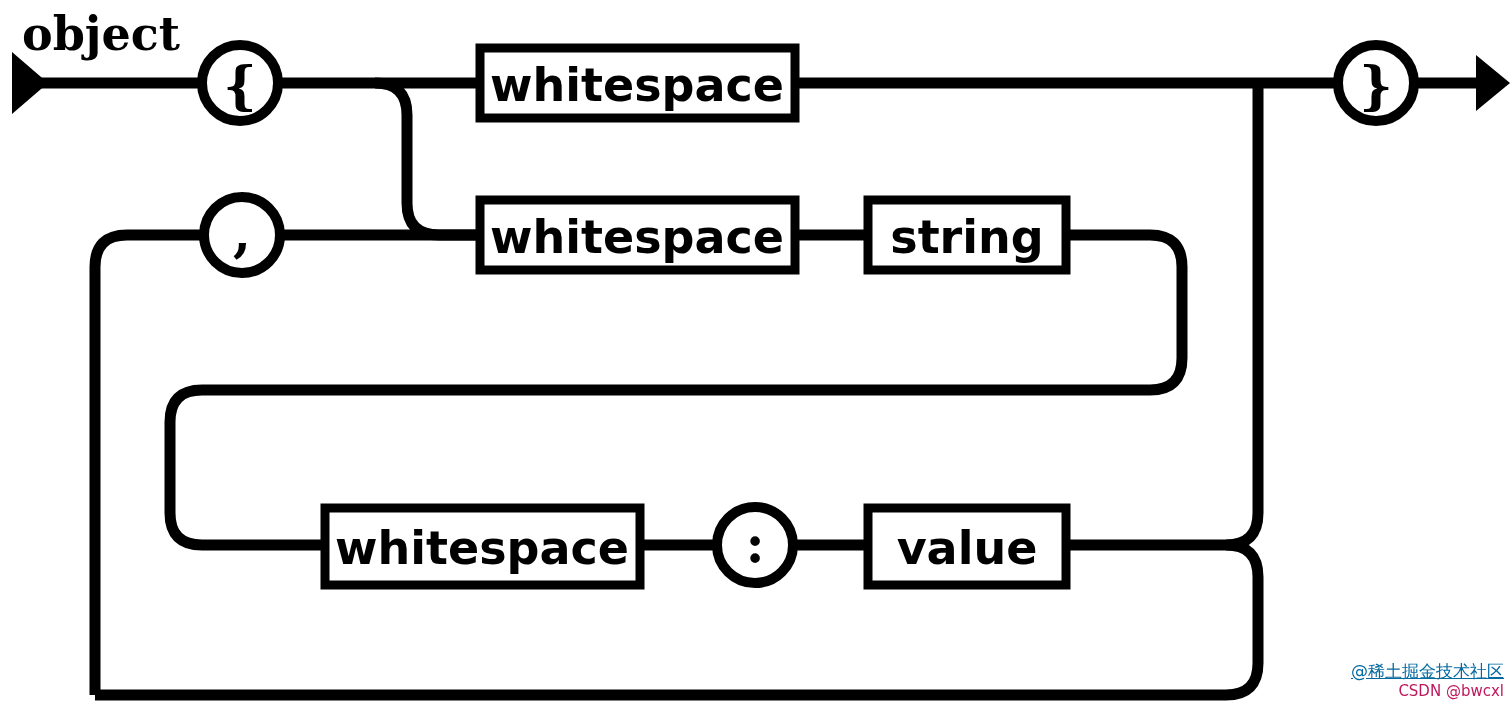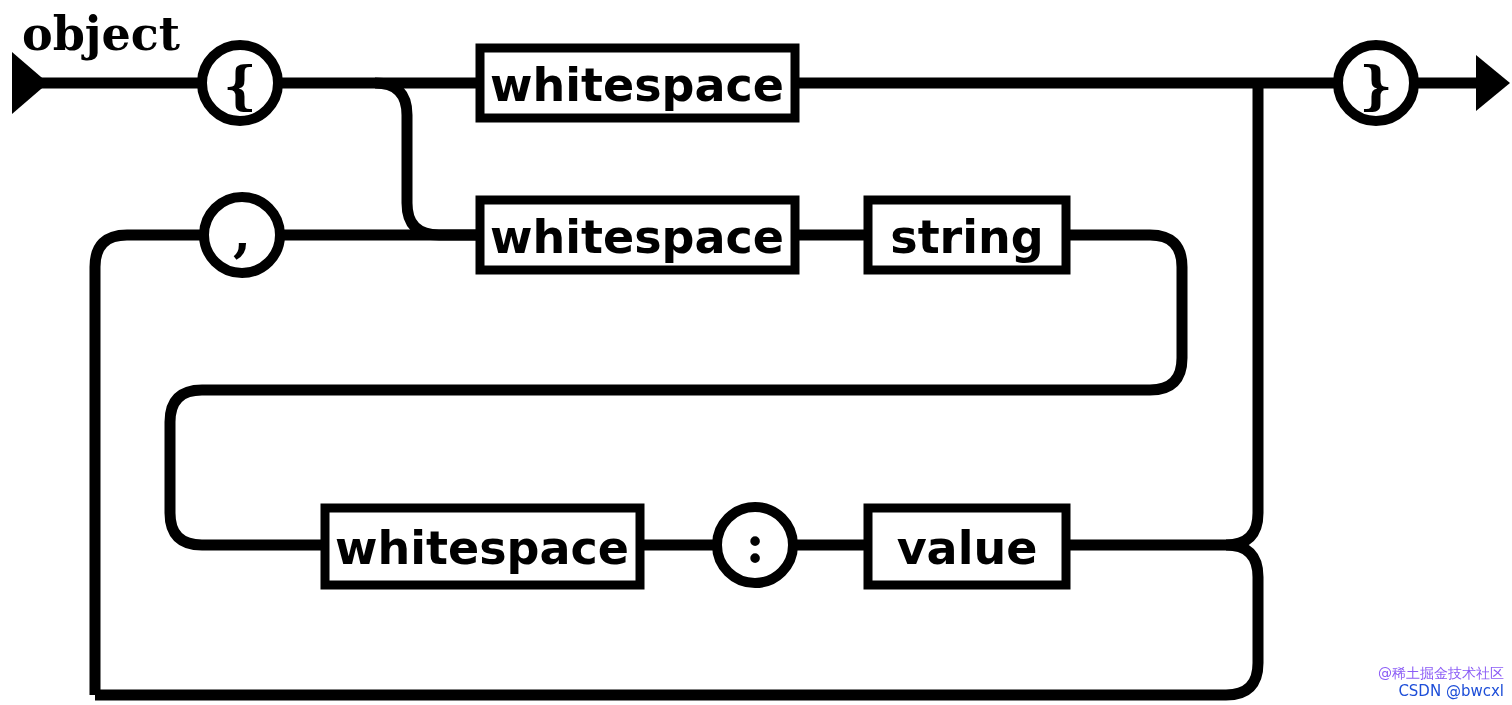--- a/index.html
+++ b/index.html
@@ -72,28 +72,29 @@
   .watermark {
     position: absolute;
     right: 8px;
     bottom: 4px;
     text-align: right;
     line-height: 1.25;
     user-select: none;
   }
   .watermark-line1 {
     font-family: "DejaVu Sans", sans-serif;
-    font-size: 14px;
-    color: #8b5cf6;
+    font-size: 17px;
+    color: #0369a1;
     display: block;
+    text-decoration: underline;
   }
   .watermark-line2 {
     font-family: "DejaVu Sans", sans-serif;
     font-size: 15px;
-    color: #1d4ed8;
+    color: #be185d;
     display: block;
   }
 </style>
 </head>
 <body>
 
 <div id="canvas">
 
   <svg id="diagram-svg" viewBox="0 0 1512 705">
 

